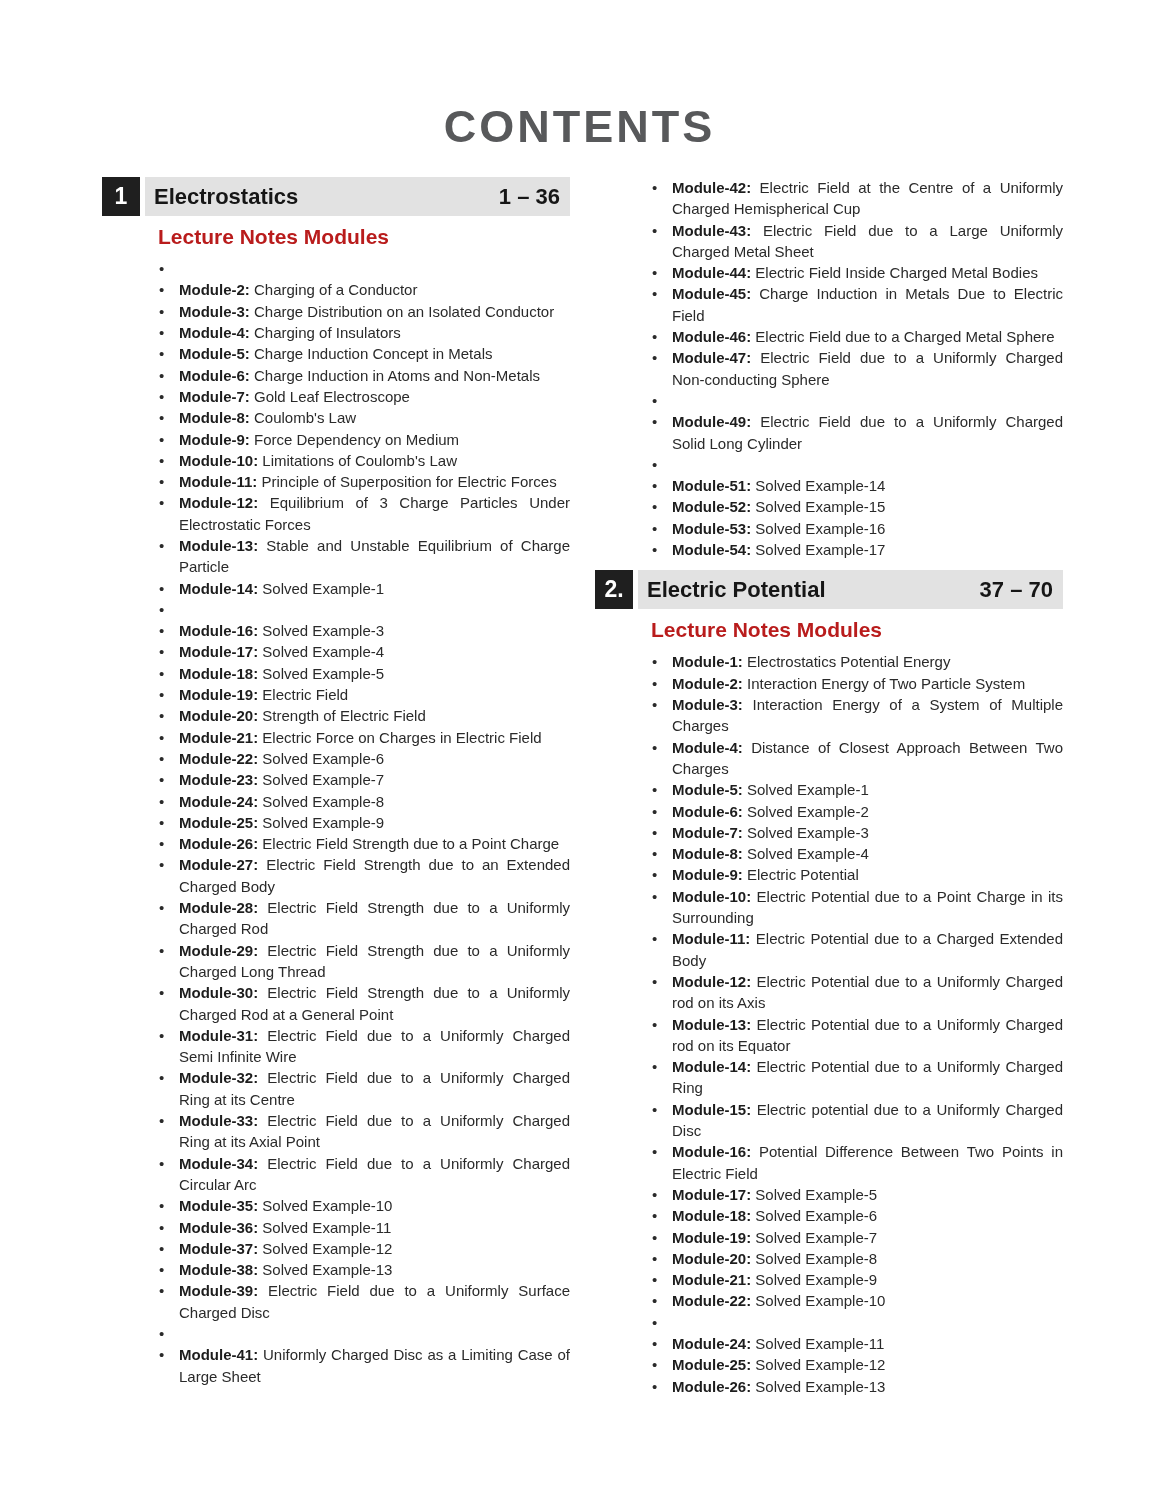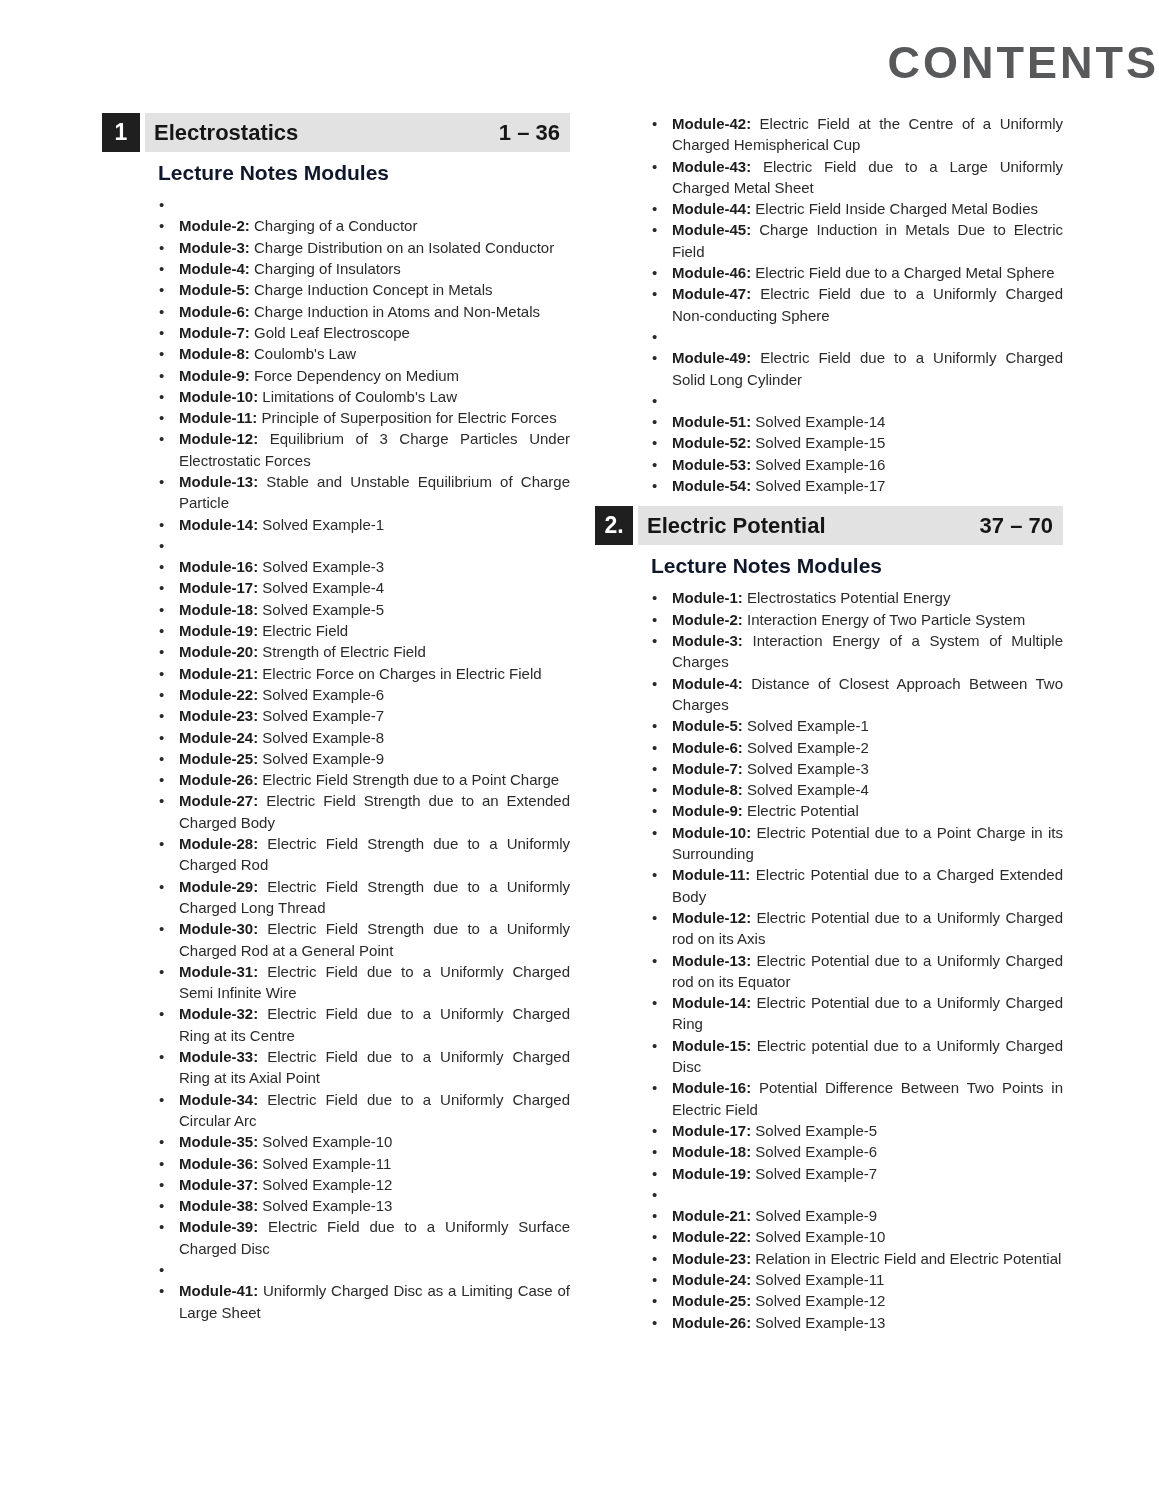--- a/index.html
+++ b/index.html
@@ -6,22 +6,22 @@
   .page {
     width: 1159px;
     height: 1500px;
     background: #ffffff;
     font-family: "Liberation Sans", sans-serif;
     position: relative;
     overflow: hidden;
     box-sizing: border-box;
   }
   .contents-title {
-    padding-top: 40px;
-    text-align: right;
+    padding-top: 104px;
+    text-align: center;
     font-size: 45px;
     line-height: 1;
     font-weight: 700;
     letter-spacing: 3px;
     color: #58595b;
   }
   .columns {
     display: flex;
     margin-top: 28px;
     padding-left: 102px;
@@ -53,21 +53,21 @@
     align-items: center;
     justify-content: space-between;
     padding: 0 10px 0 9px;
     font-size: 22px;
     font-weight: 700;
     color: #161616;
   }
   .subheading {
     font-size: 21px;
     font-weight: 700;
-    color: #0f172a;
+    color: #b91c1c;
     margin: 9px 0 9px 56px;
     line-height: 1.15;
   }
   .sec2 { margin-top: 10px; }
 
   .mod-item { display: flex; padding-left: 57px; }
   .bullet {
     flex: 0 0 20px;
     font-size: 15px;
     line-height: 21.3px;
@@ -399,32 +399,32 @@
           <div class="mod-item">
             <span class="bullet">•</span>
             <div class="mod-text"><b>Module-18:</b> Solved Example-6</div>
           </div>
           <div class="mod-item">
             <span class="bullet">•</span>
             <div class="mod-text"><b>Module-19:</b> Solved Example-7</div>
           </div>
           <div class="mod-item">
             <span class="bullet">•</span>
+            <div class="mod-text"><b>Module-20:</b> Solved Example-8</div>
           </div>
           <div class="mod-item">
             <span class="bullet">•</span>
             <div class="mod-text"><b>Module-21:</b> Solved Example-9</div>
           </div>
           <div class="mod-item">
             <span class="bullet">•</span>
             <div class="mod-text"><b>Module-22:</b> Solved Example-10</div>
           </div>
           <div class="mod-item">
             <span class="bullet">•</span>
-            <div class="mod-text"><b>Module-23:</b> Relation in Electric Field and Electric Potential</div>
           </div>
           <div class="mod-item">
             <span class="bullet">•</span>
             <div class="mod-text"><b>Module-24:</b> Solved Example-11</div>
           </div>
           <div class="mod-item">
             <span class="bullet">•</span>
             <div class="mod-text"><b>Module-25:</b> Solved Example-12</div>
           </div>
           <div class="mod-item">

